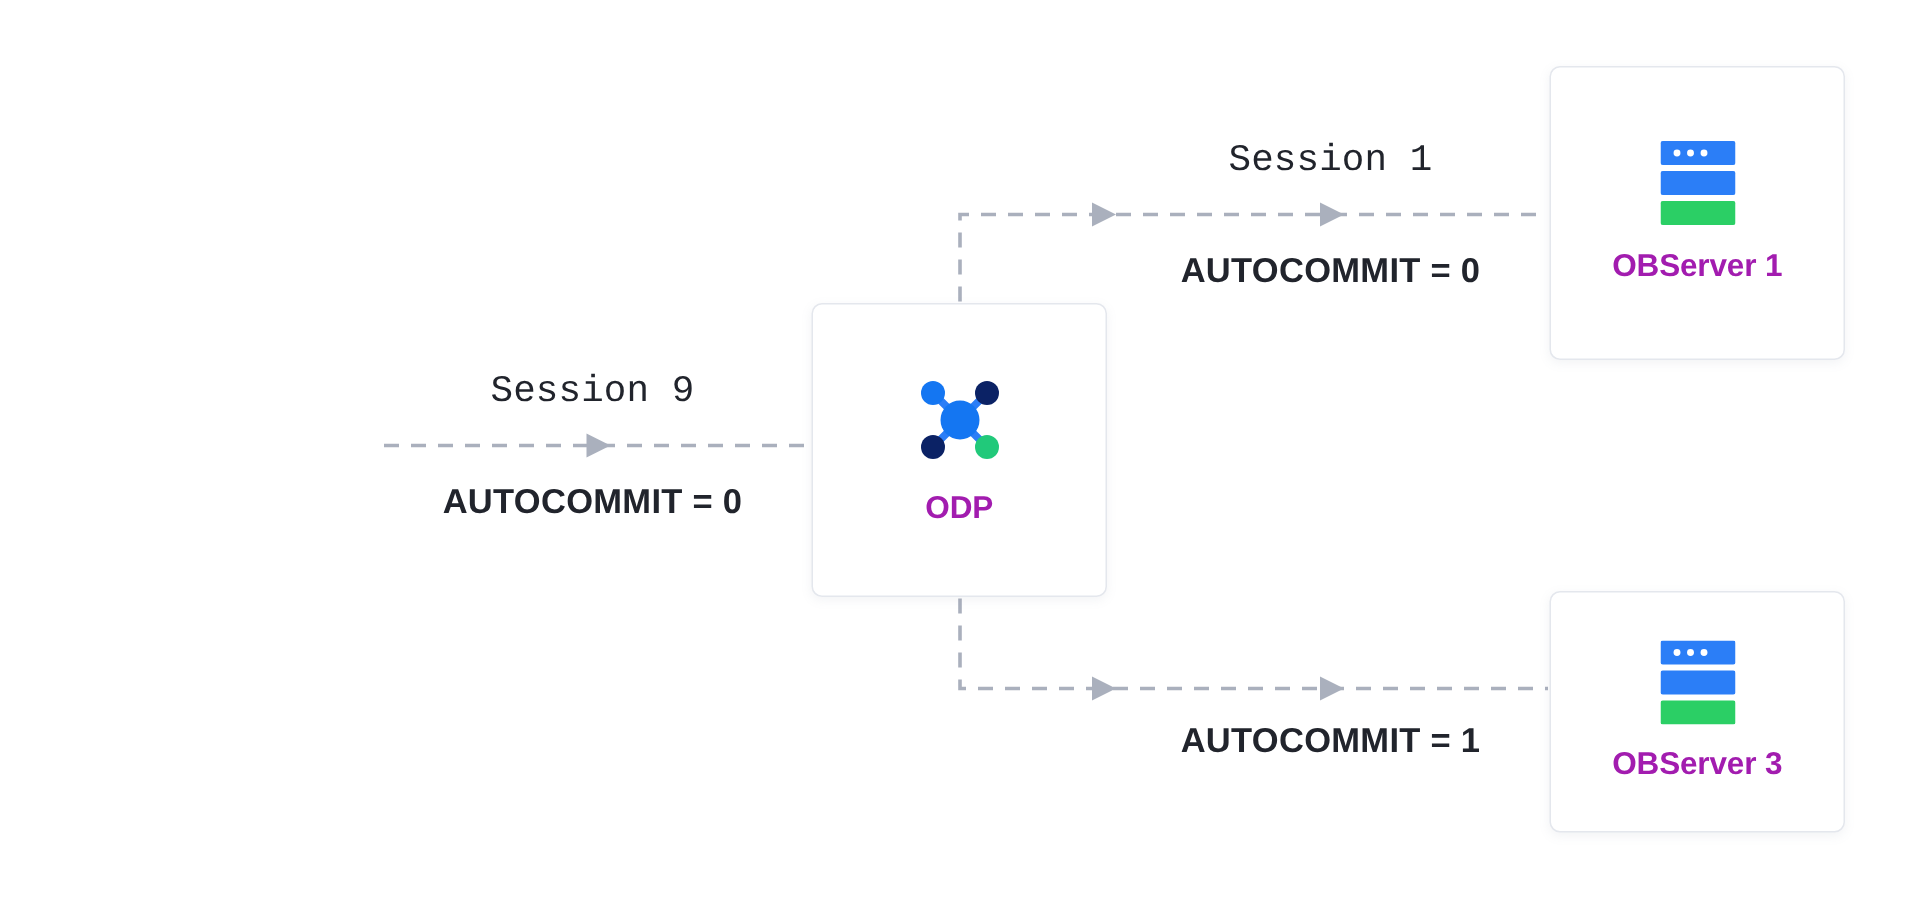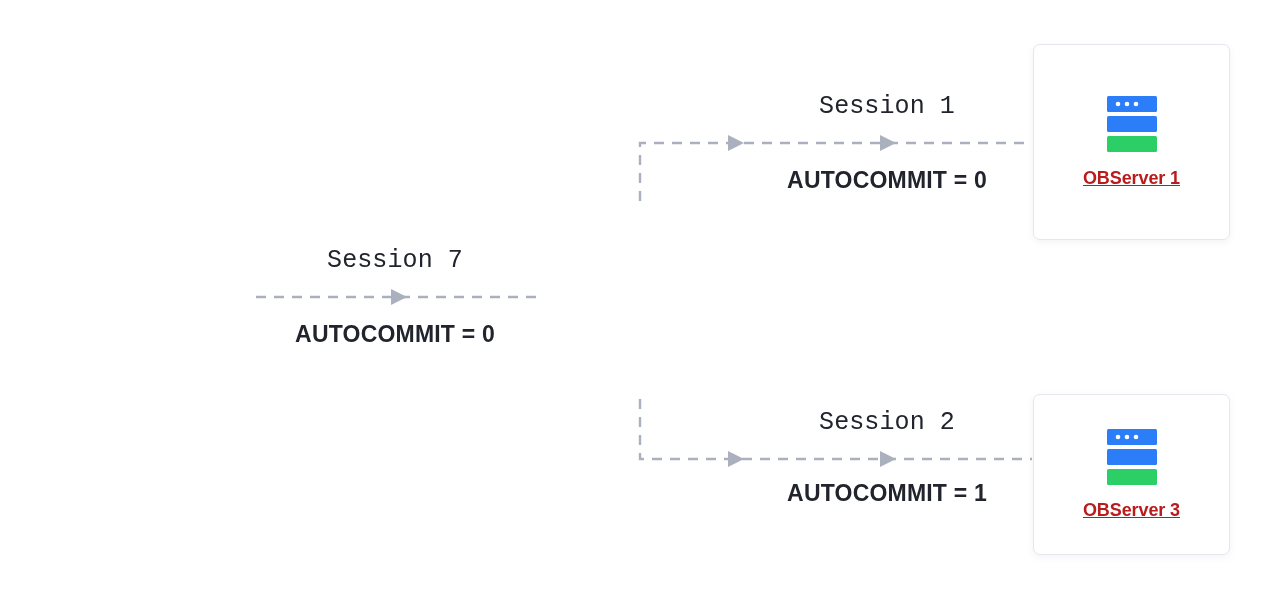--- a/index.html
+++ b/index.html
@@ -33,26 +33,25 @@
     align-items: center;
     justify-content: center;
     box-sizing: border-box;
   }
   .node .node-icon {
     display: block;
     line-height: 0;
   }
   .node .node-label {
     margin-top: 16px;
-    font-size: 18px;
+    font-size: 21px;
     font-weight: bold;
-    color: #b91c1c;
+    color: #a21caf;
     letter-spacing: -0.1px;
     white-space: nowrap;
-    text-decoration: underline;
   }
 
   #node-client {
     left: 49px;
     top: 203px;
     width: 197px;
     height: 195px;
   }
   #node-odp {
     left: 541px;
@@ -133,20 +132,38 @@
     <path class="dash-line" d="M 640 201 L 640 143 L 1032 143"></path>
     <polygon class="arrow-head" points="728,135 744,143 728,151"></polygon>
     <polygon class="arrow-head" points="880,135 896,143 880,151"></polygon>
 
     <path class="dash-line" d="M 640 399 L 640 459 L 1032 459"></path>
     <polygon class="arrow-head" points="728,451 744,459 728,467"></polygon>
     <polygon class="arrow-head" points="880,451 896,459 880,467"></polygon>
   </svg>
 
 
+  <div class="node" id="node-odp">
+    <span class="node-icon">
+      <svg width="62" height="62" viewBox="0 0 62 62" xmlns="http://www.w3.org/2000/svg">
+        <g stroke="#2b7ef7" stroke-width="5" stroke-linecap="round">
+          <line x1="31" y1="31" x2="14" y2="14"></line>
+          <line x1="31" y1="31" x2="48" y2="14"></line>
+          <line x1="31" y1="31" x2="14" y2="48"></line>
+          <line x1="31" y1="31" x2="48" y2="48"></line>
+        </g>
+        <circle cx="31" cy="31" r="13" fill="#1476f2"></circle>
+        <circle cx="13" cy="13" r="8" fill="#1476f2"></circle>
+        <circle cx="49" cy="13" r="8" fill="#0b2265"></circle>
+        <circle cx="13" cy="49" r="8" fill="#0b2265"></circle>
+        <circle cx="49" cy="49" r="8" fill="#21c97a"></circle>
+      </svg>
+    </span>
+    <span class="node-label">ODP</span>
+  </div>
 
   <div class="node" id="node-observer1">
     <span class="node-icon">
       <svg width="50" height="56" viewBox="0 0 50 56" xmlns="http://www.w3.org/2000/svg">
         <rect x="0" y="0" width="50" height="16" rx="1.5" fill="#2b7ef7"></rect>
         <rect x="0" y="20" width="50" height="16" rx="1.5" fill="#2b7ef7"></rect>
         <rect x="0" y="40" width="50" height="16" rx="1.5" fill="#2bcf65"></rect>
         <circle cx="11" cy="8" r="2.3" fill="#ffffff"></circle>
         <circle cx="20" cy="8" r="2.3" fill="#ffffff"></circle>
         <circle cx="29" cy="8" r="2.3" fill="#ffffff"></circle>
@@ -162,22 +179,21 @@
         <rect x="0" y="20" width="50" height="16" rx="1.5" fill="#2b7ef7"></rect>
         <rect x="0" y="40" width="50" height="16" rx="1.5" fill="#2bcf65"></rect>
         <circle cx="11" cy="8" r="2.3" fill="#ffffff"></circle>
         <circle cx="20" cy="8" r="2.3" fill="#ffffff"></circle>
         <circle cx="29" cy="8" r="2.3" fill="#ffffff"></circle>
       </svg>
     </span>
     <span class="node-label">OBServer 3</span>
   </div>
 
-  <div class="edge-label session" id="label-session-0">Session 7</div>
+  <div class="edge-label session" id="label-session-0">Session 9</div>
   <div class="edge-label autocommit" id="label-commit-0">AUTOCOMMIT = 0</div>
 
   <div class="edge-label session" id="label-session-1">Session 1</div>
   <div class="edge-label autocommit" id="label-commit-1">AUTOCOMMIT = 0</div>
 
-  <div class="edge-label session" id="label-session-2">Session 2</div>
   <div class="edge-label autocommit" id="label-commit-2">AUTOCOMMIT = 1</div>
 
 </div>
 
 </body></html>

